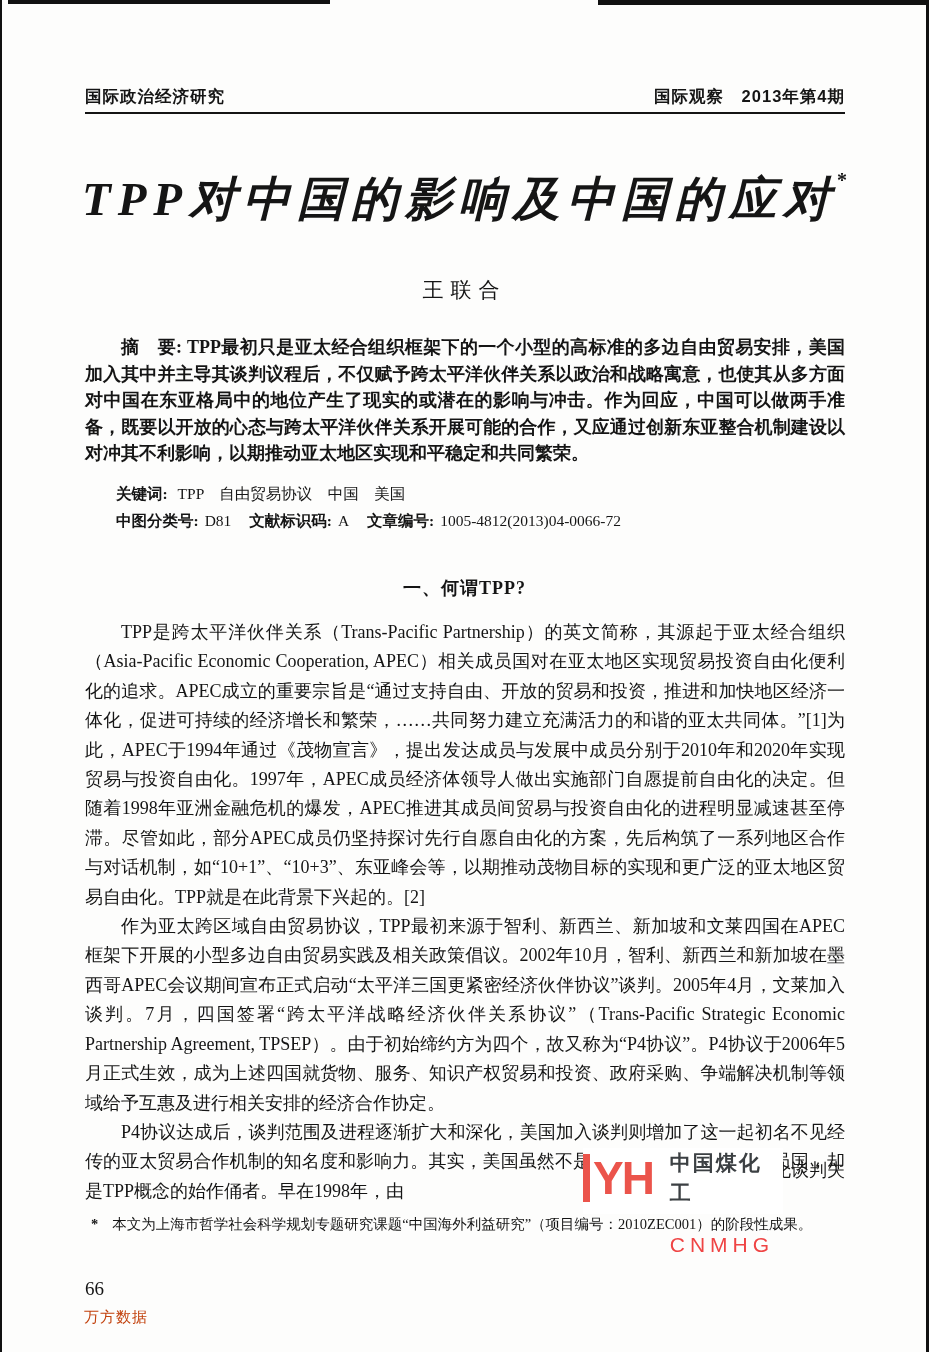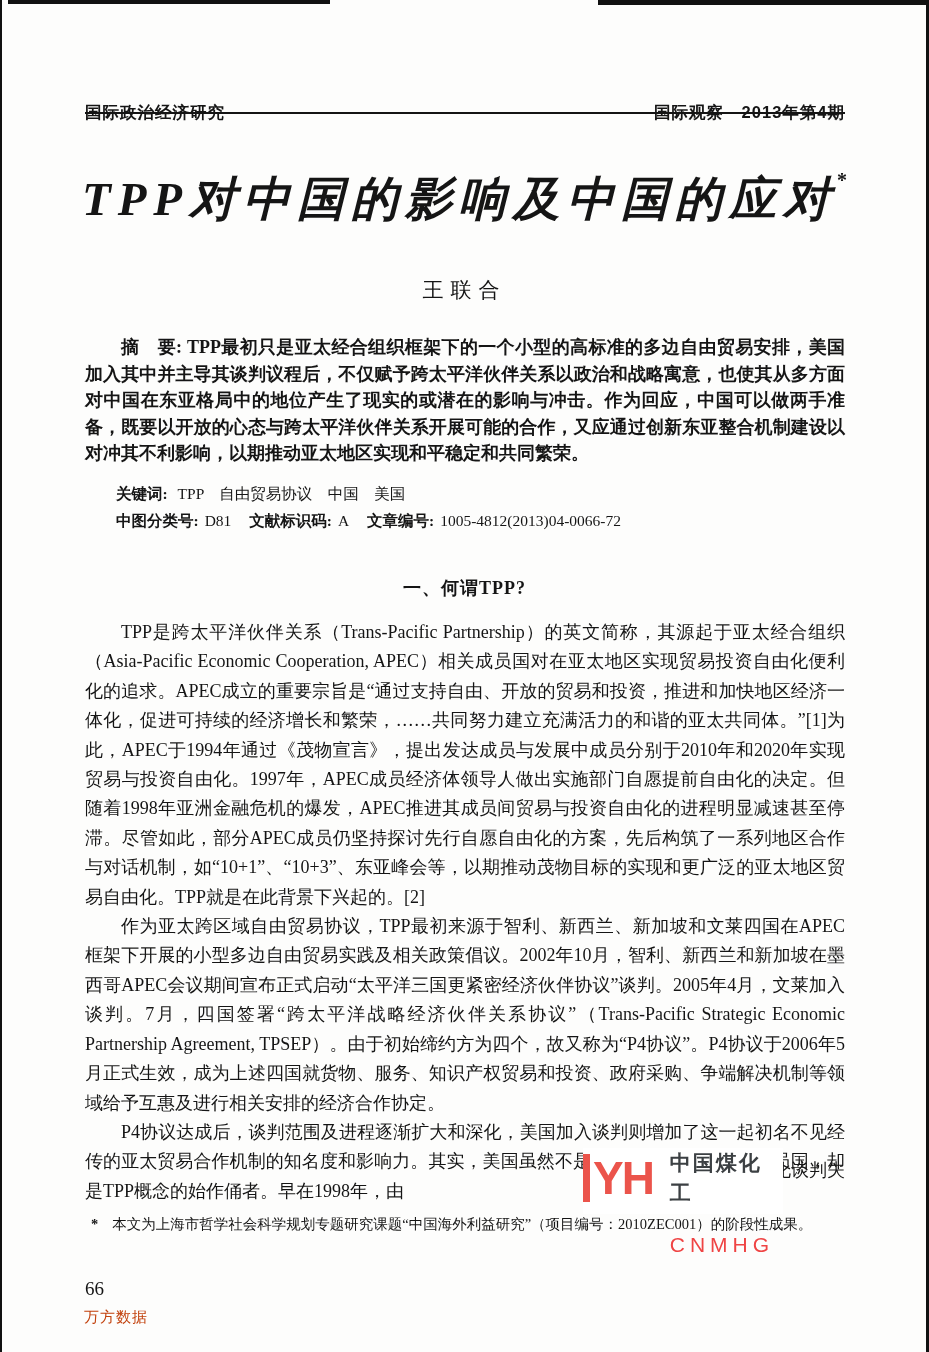--- a/index.html
+++ b/index.html
@@ -12,21 +12,21 @@
     font-family:"Liberation Serif","DejaVu Serif",serif;
     color:#151515;
   }
   
   .edge-left{position:absolute;left:0;top:0;width:2px;height:1352px;background:#111;}
   .edge-right{position:absolute;right:0;top:0;width:3px;height:1352px;background:#111;}
   .scanbar-tl{position:absolute;left:8px;top:0;width:322px;height:4px;background:#111;}
   .scanbar-tr{position:absolute;left:598px;top:0;width:328px;height:5px;background:#111;}
 
   .header{
-    position:absolute;left:85px;right:84px;top:102px;
+    position:absolute;left:85px;right:84px;top:86px;
     display:flex;justify-content:space-between;align-items:baseline;
     font-family:"Liberation Sans","DejaVu Sans",sans-serif;
     font-weight:bold;font-size:16.5px;letter-spacing:1px;
   }
   .rule{position:absolute;left:85px;right:84px;top:112px;border-top:2.5px solid #141414;}
 
   .title{
     position:absolute;left:0;right:0;top:168px;
     text-align:center;
     font-size:47px;font-weight:bold;font-style:italic;

